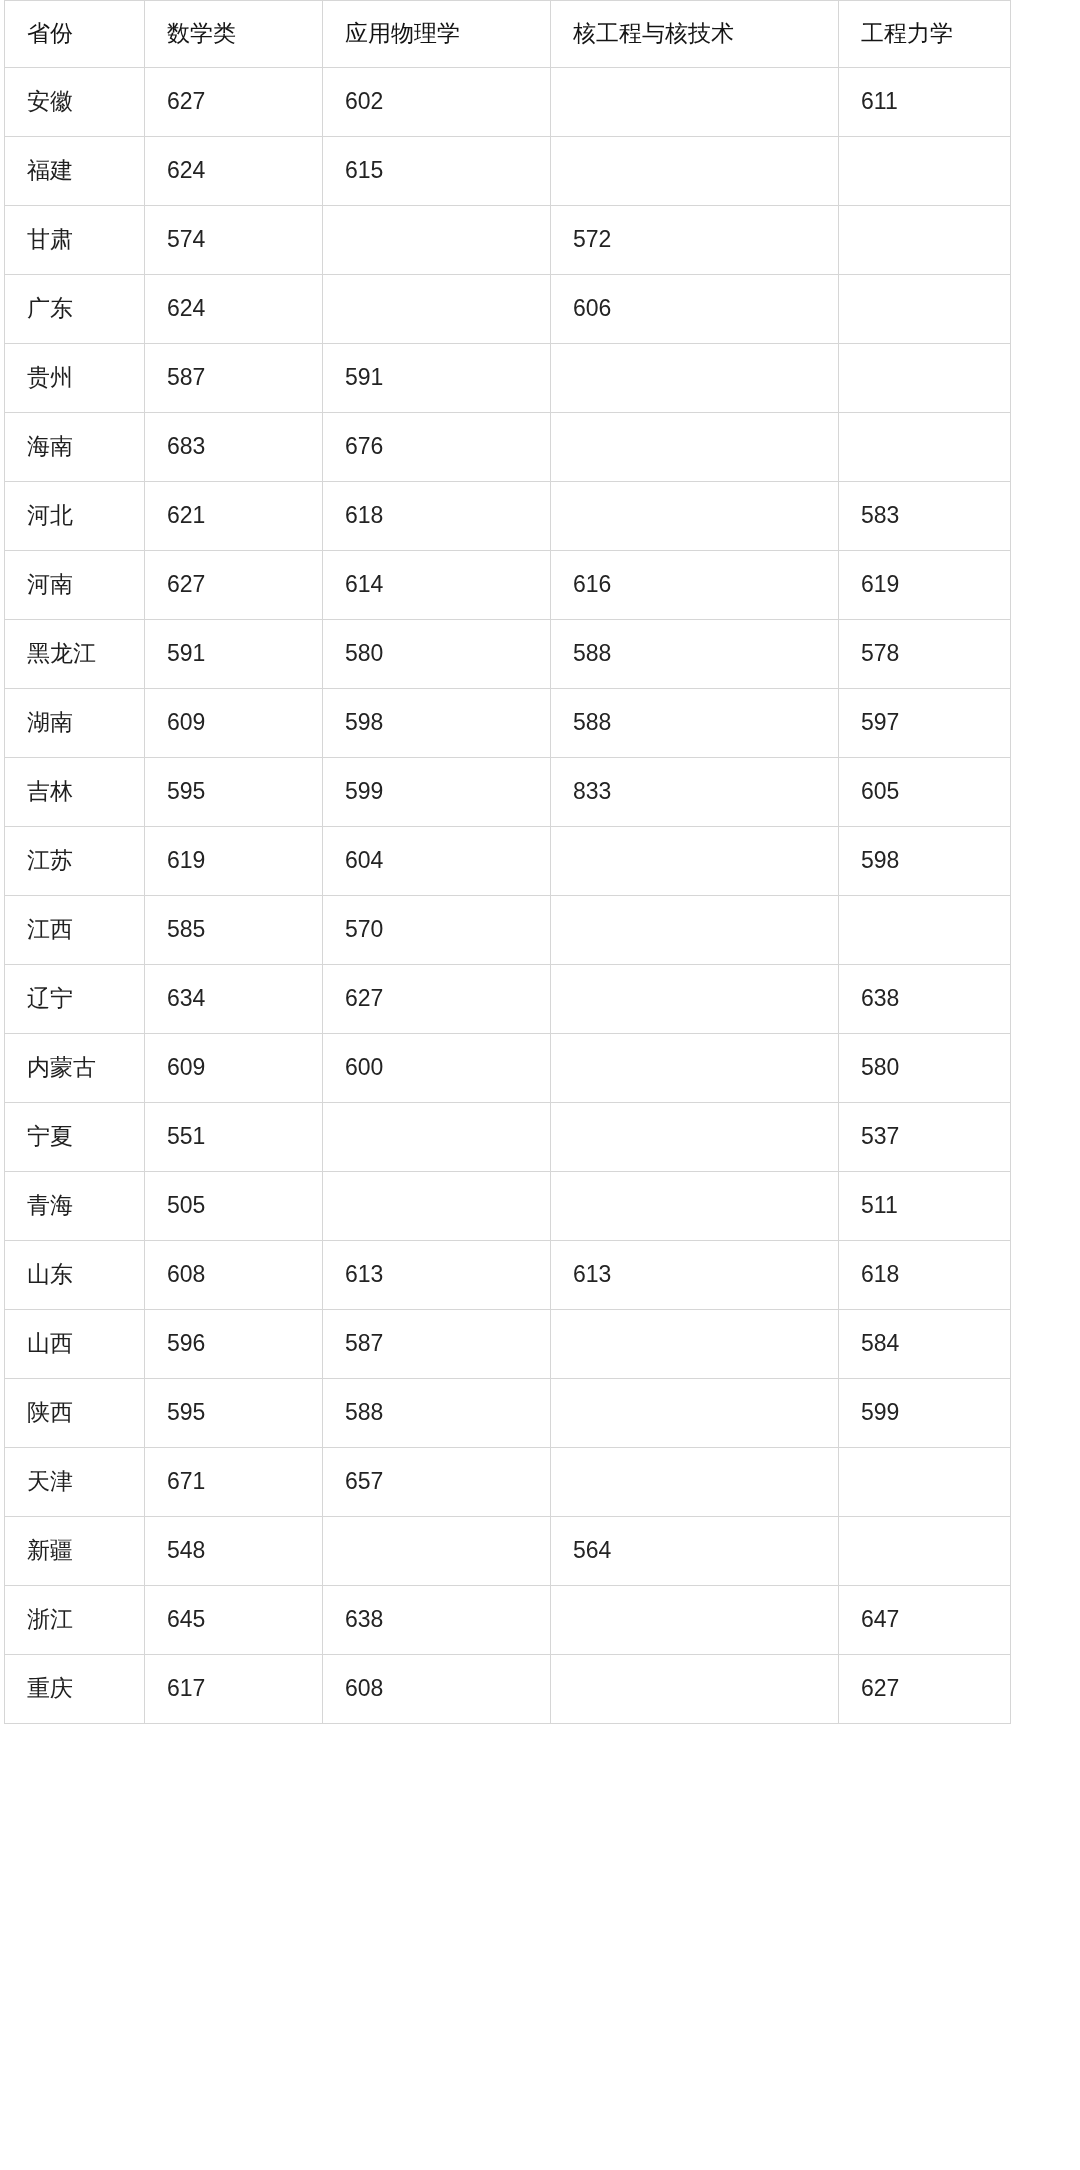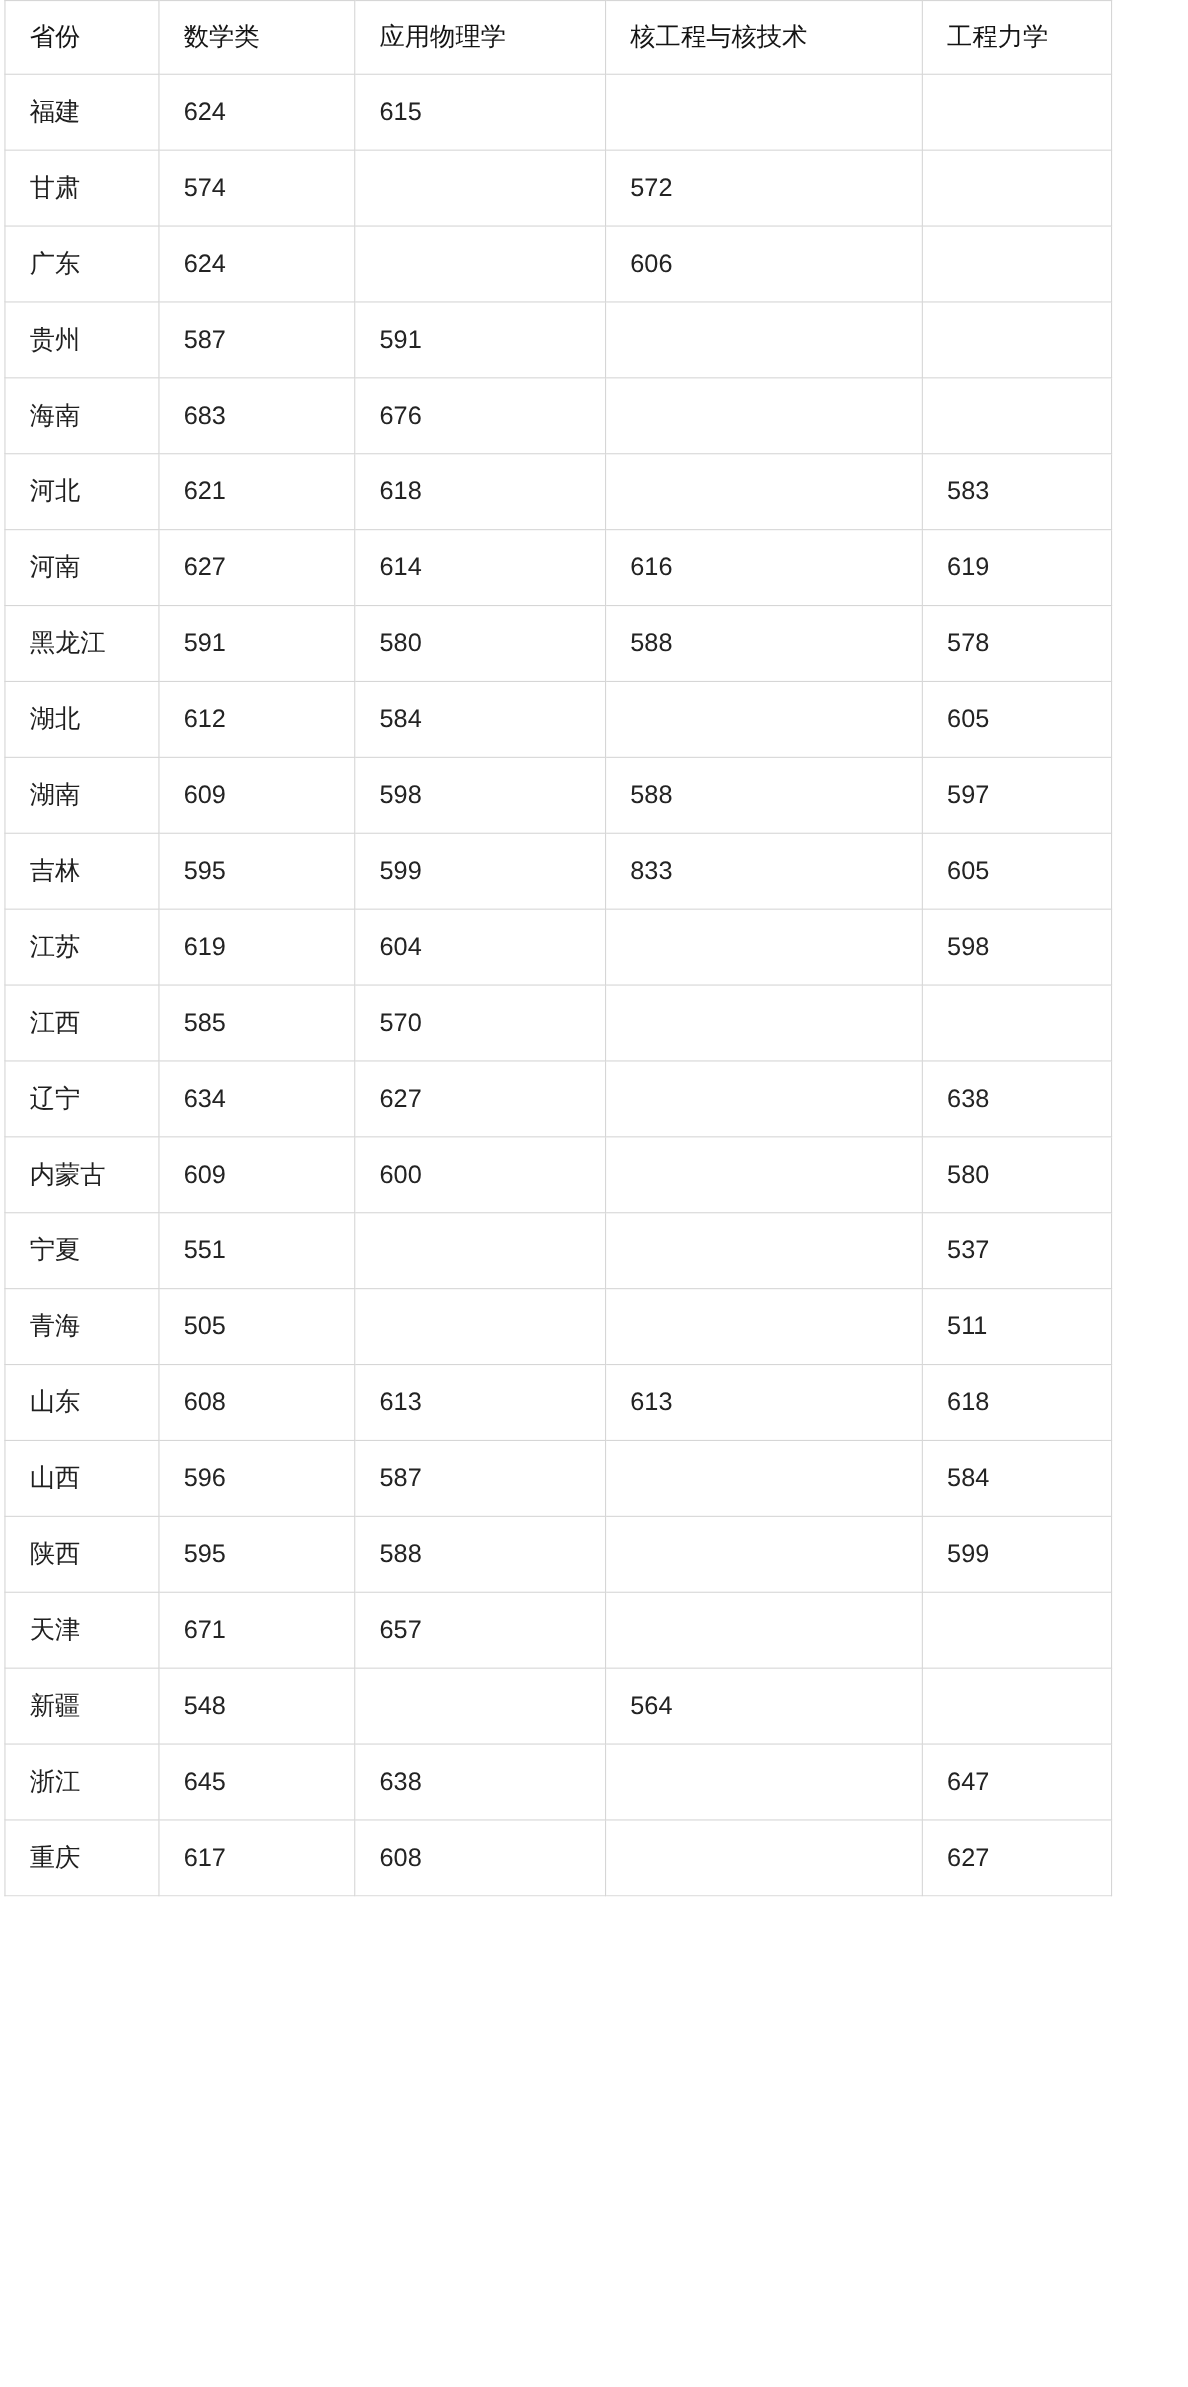--- a/index.html
+++ b/index.html
@@ -75,20 +75,27 @@
       <tr>
         <th>省份</th>
         <th>数学类</th>
         <th>应用物理学</th>
         <th>核工程与核技术</th>
         <th>工程力学</th>
       </tr>
     </thead>
     <tbody id="table-body">
         <tr>
+          <td class="province">安徽</td>
+          <td class="score">627</td>
+          <td class="score">602</td>
+          <td class="empty"></td>
+          <td class="score">611</td>
+        </tr>
+        <tr>
           <td class="province">福建</td>
           <td class="score">624</td>
           <td class="score">615</td>
           <td class="empty"></td>
           <td class="empty"></td>
         </tr>
         <tr>
           <td class="province">甘肃</td>
           <td class="score">574</td>
           <td class="empty"></td>
@@ -131,27 +138,20 @@
           <td class="score">619</td>
         </tr>
         <tr>
           <td class="province">黑龙江</td>
           <td class="score">591</td>
           <td class="score">580</td>
           <td class="score">588</td>
           <td class="score">578</td>
         </tr>
         <tr>
-          <td class="province">湖北</td>
-          <td class="score">612</td>
-          <td class="score">584</td>
-          <td class="empty"></td>
-          <td class="score">605</td>
-        </tr>
-        <tr>
           <td class="province">湖南</td>
           <td class="score">609</td>
           <td class="score">598</td>
           <td class="score">588</td>
           <td class="score">597</td>
         </tr>
         <tr>
           <td class="province">吉林</td>
           <td class="score">595</td>
           <td class="score">599</td>

